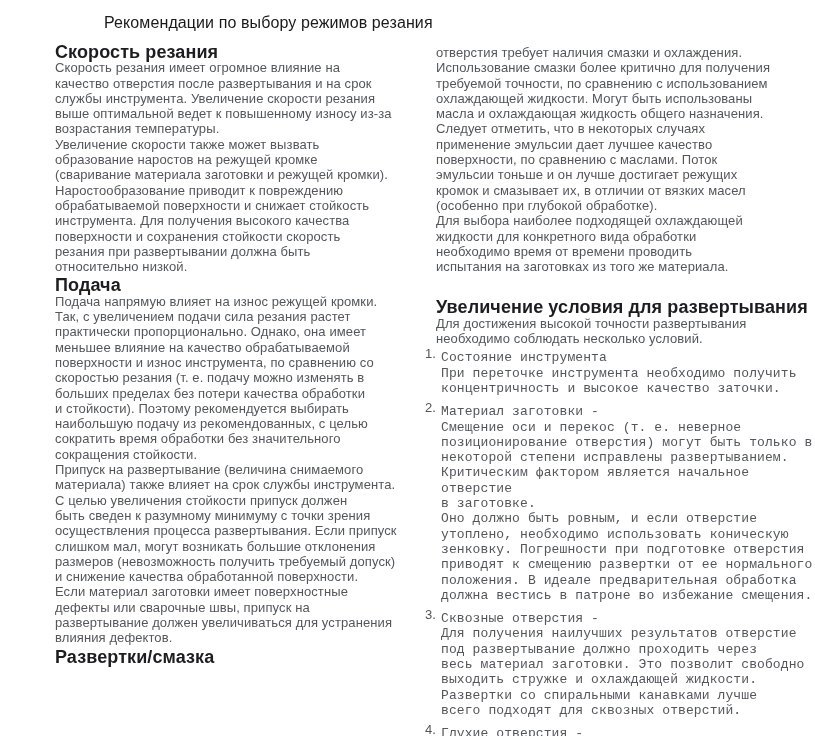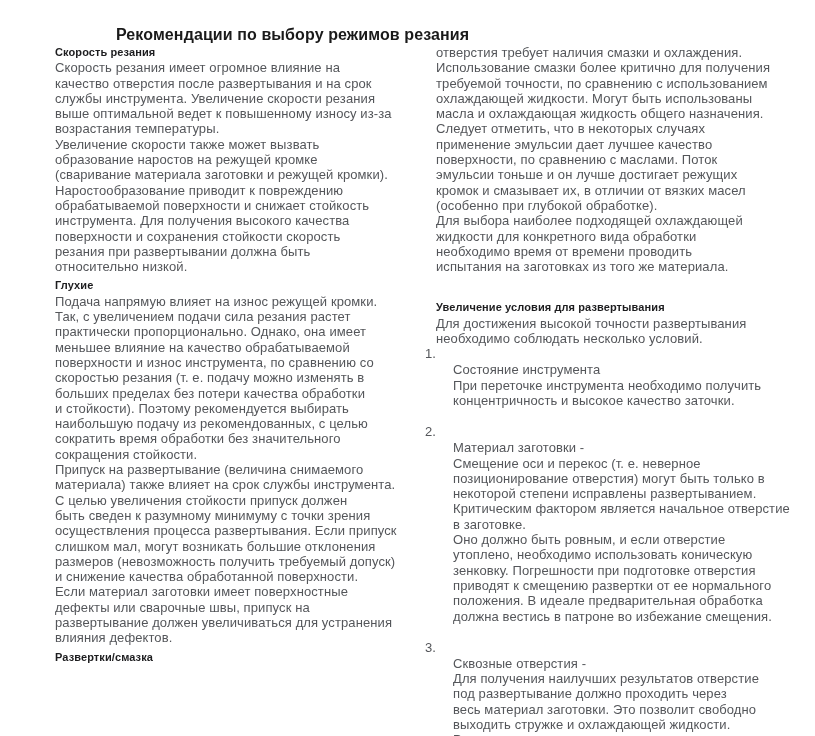--- a/index.html
+++ b/index.html
@@ -12,55 +12,55 @@
     height: 736px;
     position: relative;
     overflow: hidden;
     font-family: "Liberation Sans", "DejaVu Sans", sans-serif;
     -webkit-font-smoothing: antialiased;
   }
   .doc-title {
     position: absolute;
     left: 100px;
     top: 10px;
-    margin: 16px;
+    margin: 4px;
     font-size: 16px;
-    font-weight: bold;
+    font-weight: normal;
     letter-spacing: 0.1px;
     color: var(--title-text, #1a1a1a);
     white-space: nowrap;
   }
   .col {
     position: absolute;
     top: 45px;
     font-size: 13px;
     line-height: 15.3px;
     letter-spacing: 0.1px;
     color: var(--body-text, #54565a);
   }
   .col-left  { left: 55px;  width: 372px; }
   .col-right { left: 425px; width: 392px; }
   .col-right .indented { padding-left: 11px; }
   .section-heading {
     margin: 4px 0 0 0;
-    font-size: 11px;
+    font-size: 18px;
     font-weight: bold;
     letter-spacing: 0.1px;
     color: var(--heading-text, #1d1d1f);
   }
   .col-left .doc-section:first-child .section-heading { margin-top: 0; }
   .section-heading.big-gap { margin-top: 26px; }
   .para {
     margin: 0;
     white-space: pre-line;
   }
   .cond-list { margin: 0; }
   .cond-item { display: flex; align-items: flex-start; }
   .cond-num  { flex: 0 0 12px; }
-  .cond-text { flex: 1 1 auto; margin: 16px; white-space: pre-line; }
+  .cond-text { flex: 1 1 auto; margin: 4px; white-space: pre-line; font-family: Liberation Mono, monospace; }
 </style>
 </head>
 <body>
 
 <h1 class="doc-title">Рекомендации по выбору режимов резания</h1>
 
 <div class="col col-left">
 
   <section class="doc-section">
     <h2 class="section-heading">Скорость резания</h2>
@@ -74,21 +74,21 @@
 (сваривание материала заготовки и режущей кромки).
 Наростообразование приводит к повреждению
 обрабатываемой поверхности и снижает стойкость
 инструмента. Для получения высокого качества
 поверхности и сохранения стойкости скорость
 резания при развертывании должна быть
 относительно низкой.</p>
   </section>
 
   <section class="doc-section">
-    <h2 class="section-heading">Глухие</h2>
+    <h2 class="section-heading">Подача</h2>
     <p class="para">Подача напрямую влияет на износ режущей кромки.
 Так, с увеличением подачи сила резания растет
 практически пропорционально. Однако, она имеет
 меньшее влияние на качество обрабатываемой
 поверхности и износ инструмента, по сравнению со
 скоростью резания (т. е. подачу можно изменять в
 больших пределах без потери качества обработки
 и стойкости). Поэтому рекомендуется выбирать
 наибольшую подачу из рекомендованных, с целью
 сократить время обработки без значительного

